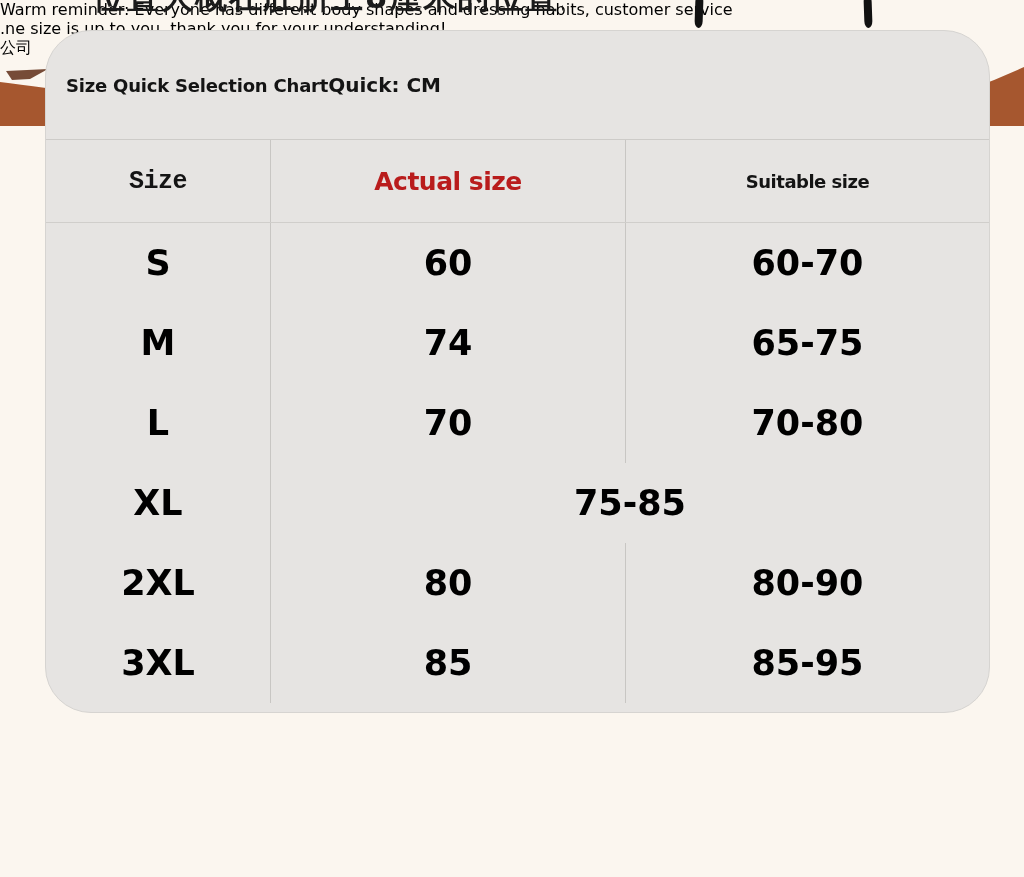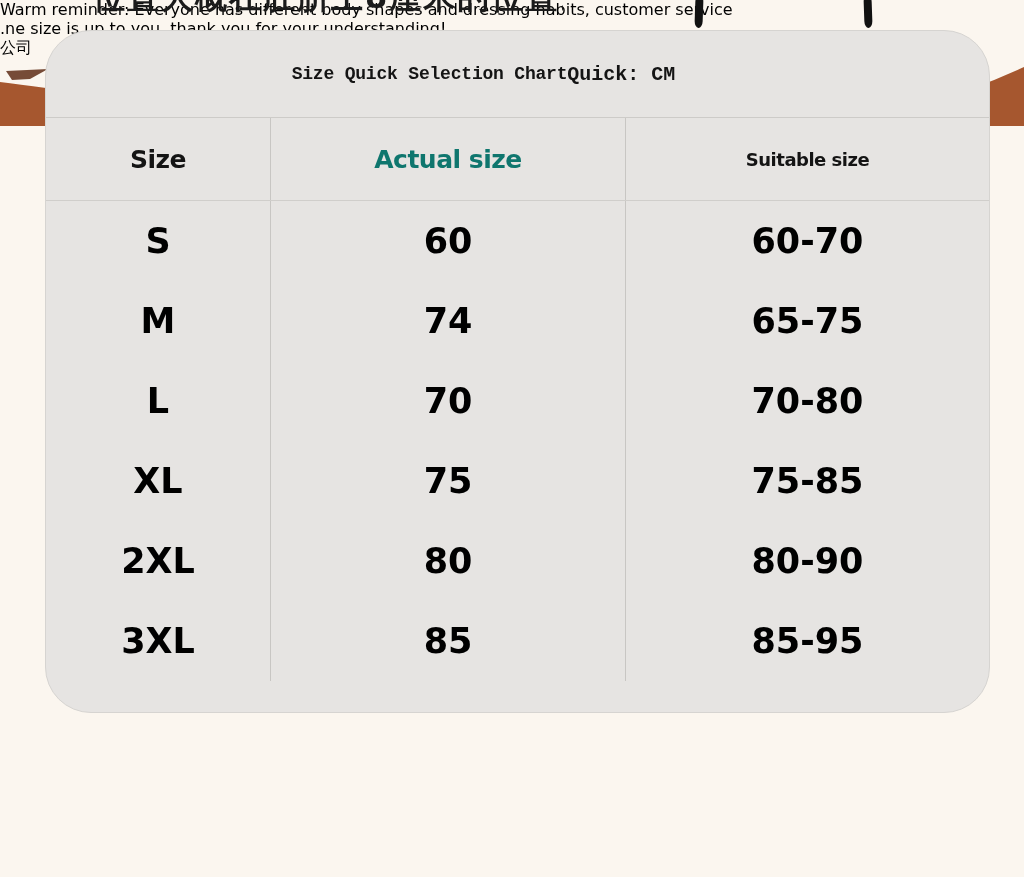--- a/index.html
+++ b/index.html
@@ -11,32 +11,32 @@
   .top-clip span{display:block;margin-top:-24px;font-size:32px;font-weight:bold;color:#1b1b1b;letter-spacing:2px;white-space:nowrap;}
 
   
   .strap{position:absolute;top:-5px;width:8px;height:33px;background:#111;border-radius:4px/7px;}
   .strap-left{left:695px;transform:rotate(2deg);}
   .strap-right{left:864px;transform:rotate(-2deg);}
 
   
   .card{position:absolute;left:45px;top:30px;width:945px;height:683px;background:#E6E4E2;
         border:1px solid #D6D4D1;border-radius:46px;overflow:hidden;box-sizing:border-box;}
-  .card-header{height:87px;display:flex;align-items:center;justify-content:center;
-        padding:0 88px 0 20px;border-bottom:1px solid #CDCBC8;box-sizing:border-box;font-family:Liberation Mono, monospace;}
+  .card-header{height:109px;display:flex;align-items:center;justify-content:flex-start;
+        padding:0 88px 0 20px;border-bottom:1px solid #CDCBC8;box-sizing:border-box;}
   .card-title{font-size:18px;font-weight:bold;color:#141414;letter-spacing:-0.2px;}
   .unit{font-size:20px;font-weight:bold;color:#141414;}
 
   .thead{height:83px;display:flex;border-bottom:1px solid #D0CECB;box-sizing:border-box;}
   .cell{display:flex;align-items:center;justify-content:center;box-sizing:border-box;}
   .c1{width:225px;border-right:1px solid #C8C6C3;}
   .c2{width:355px;border-right:1px solid #C8C6C3;}
   .c3{flex:1;}
-  .thead .c1{font-size:25px;font-weight:bold;color:#141414;letter-spacing:-0.5px;}
-  .thead .c2{font-size:25px;font-weight:bold;color:#0f766e;letter-spacing:-0.5px;}
+  .thead .c1{font-size:25px;font-weight:bold;color:#141414;letter-spacing:-0.5px;font-family:Liberation Mono, monospace;}
+  .thead .c2{font-size:25px;font-weight:bold;color:#b91c1c;letter-spacing:-0.5px;}
   .thead .c3{font-size:18px;font-weight:bold;color:#141414;letter-spacing:-0.5px;}
 
   .row{height:80px;display:flex;font-size:35px;font-weight:bold;color:#19181'6;color:#191816;letter-spacing:-1px;}
   .row-white{background:#FDFDFC;}
   .row-gray{background:#E9E8E6;}
 
   /* footer texts */
   .reminder{position:absolute;left:0;top:750px;width:1024px;text-align:center;
         font-size:15px;font-weight:bold;color:#141414;line-height:20px;}
   .note{position:absolute;left:0;top:808px;width:1024px;text-align:center;
@@ -97,21 +97,20 @@
       <div class="cell c2">74</div>
       <div class="cell c3">65-75</div>
     </div>
     <div class="row row-white">
       <div class="cell c1">L</div>
       <div class="cell c2">70</div>
       <div class="cell c3">70-80</div>
     </div>
     <div class="row row-gray">
       <div class="cell c1">XL</div>
-      <div class="cell c2">75</div>
       <div class="cell c3">75-85</div>
     </div>
     <div class="row row-white">
       <div class="cell c1">2XL</div>
       <div class="cell c2">80</div>
       <div class="cell c3">80-90</div>
     </div>
     <div class="row row-gray">
       <div class="cell c1">3XL</div>
       <div class="cell c2">85</div>

